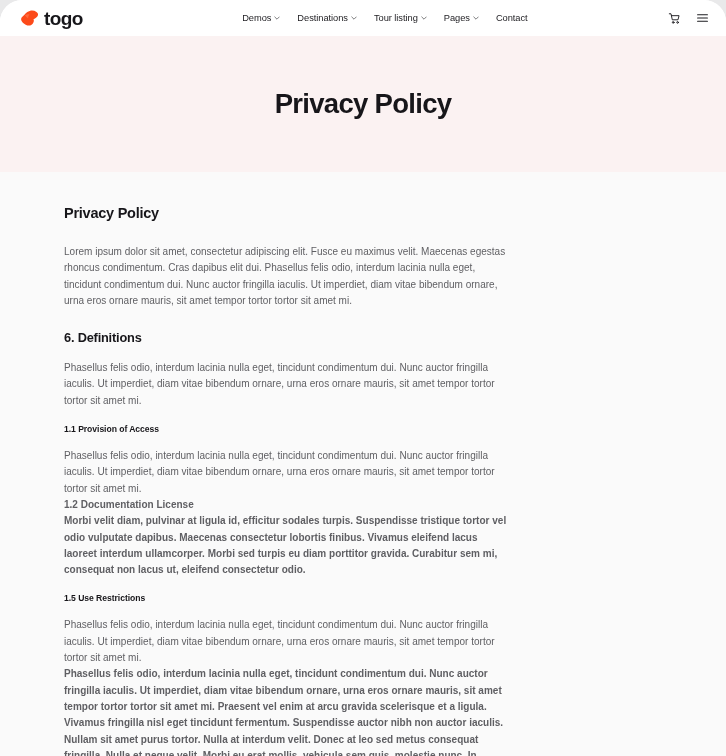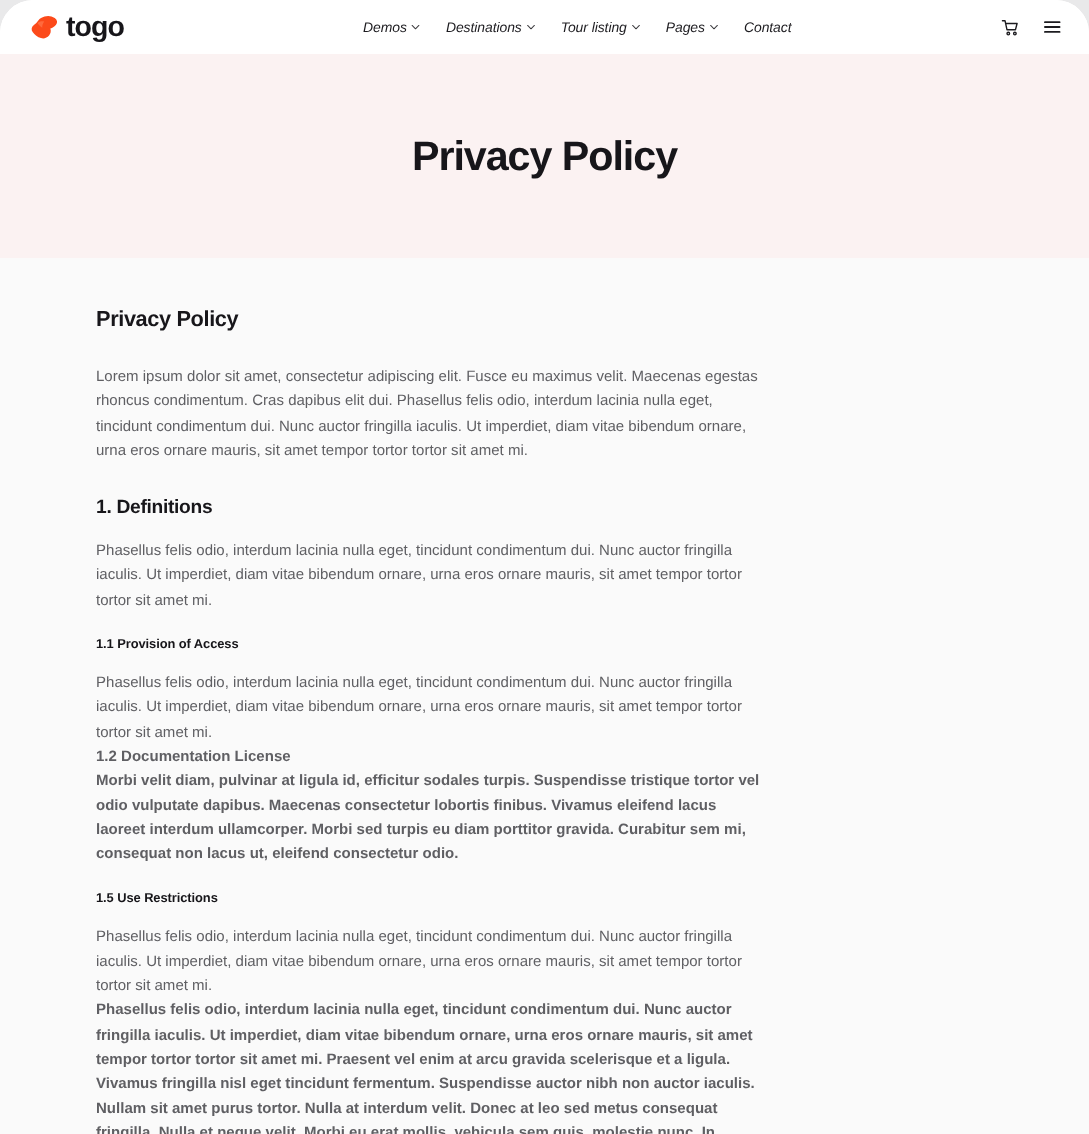--- a/index.html
+++ b/index.html
@@ -68,21 +68,20 @@
 
   .nav-link {
     display: flex;
     align-items: center;
     gap: 3px;
     font-size: 9.3px;
     color: #1d1c20;
     cursor: pointer;
     letter-spacing: -0.05px;
     white-space: nowrap;
-    font-style: italic;
   }
 
   .caret {
     width: 6px;
     height: 6px;
     display: block;
     opacity: 0.85;
   }
 
   .nav-actions {
@@ -235,21 +234,21 @@
     <h1 class="hero-title">Privacy Policy</h1>
   </section>
 
   <main class="content-wrap">
     <div class="content">
 
       <h2 class="doc-title">Privacy Policy</h2>
 
       <p class="body">Lorem ipsum dolor sit amet, consectetur adipiscing elit. Fusce eu maximus velit. Maecenas egestas rhoncus condimentum. Cras dapibus elit dui. Phasellus felis odio, interdum lacinia nulla eget, tincidunt condimentum dui. Nunc auctor fringilla iaculis. Ut imperdiet, diam vitae bibendum ornare, urna eros ornare mauris, sit amet tempor tortor tortor sit amet mi.</p>
 
-      <h3 class="h2">1. Definitions</h3>
+      <h3 class="h2">6. Definitions</h3>
       <p class="body">Phasellus felis odio, interdum lacinia nulla eget, tincidunt condimentum dui. Nunc auctor fringilla iaculis. Ut imperdiet, diam vitae bibendum ornare, urna eros ornare mauris, sit amet tempor tortor tortor sit amet mi.</p>
 
       <h4 class="h3">1.1 Provision of Access</h4>
       <p class="body">Phasellus felis odio, interdum lacinia nulla eget, tincidunt condimentum dui. Nunc auctor fringilla iaculis. Ut imperdiet, diam vitae bibendum ornare, urna eros ornare mauris, sit amet tempor tortor tortor sit amet mi.</p>
       <p class="body tight">1.2 Documentation License</p>
       <p class="body tight">Morbi velit diam, pulvinar at ligula id, efficitur sodales turpis. Suspendisse tristique tortor vel odio vulputate dapibus. Maecenas consectetur lobortis finibus. Vivamus eleifend lacus laoreet interdum ullamcorper. Morbi sed turpis eu diam porttitor gravida. Curabitur sem mi, consequat non lacus ut, eleifend consectetur odio.</p>
 
       <h4 class="h3">1.5 Use Restrictions</h4>
       <p class="body">Phasellus felis odio, interdum lacinia nulla eget, tincidunt condimentum dui. Nunc auctor fringilla iaculis. Ut imperdiet, diam vitae bibendum ornare, urna eros ornare mauris, sit amet tempor tortor tortor sit amet mi.</p>
 

